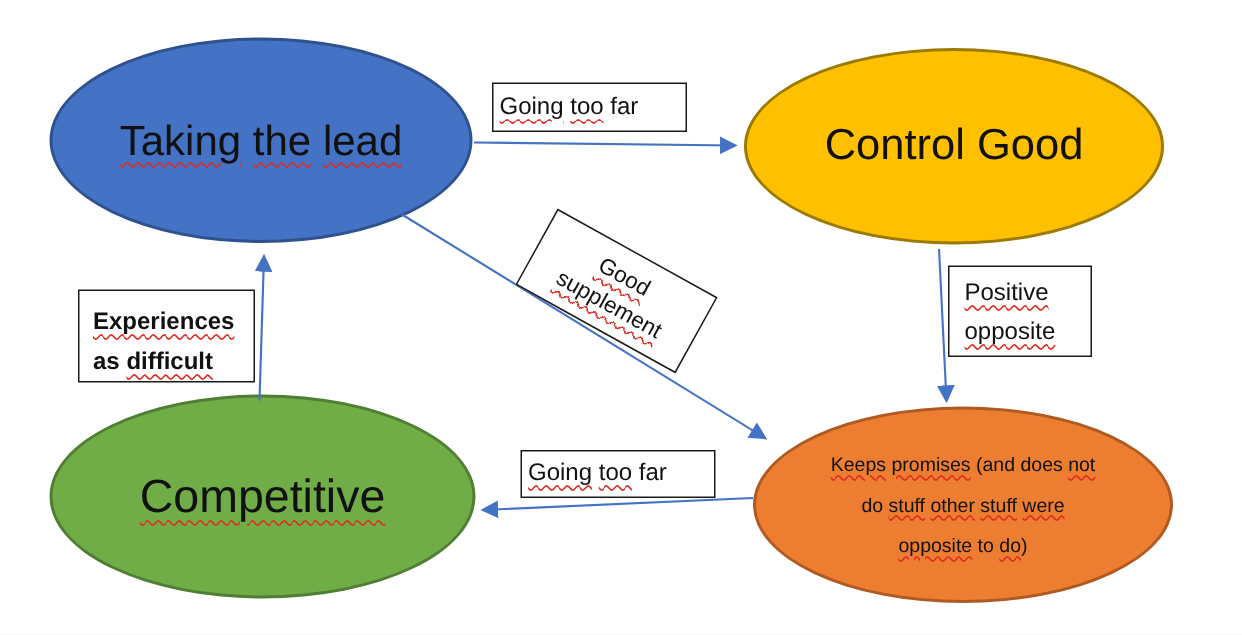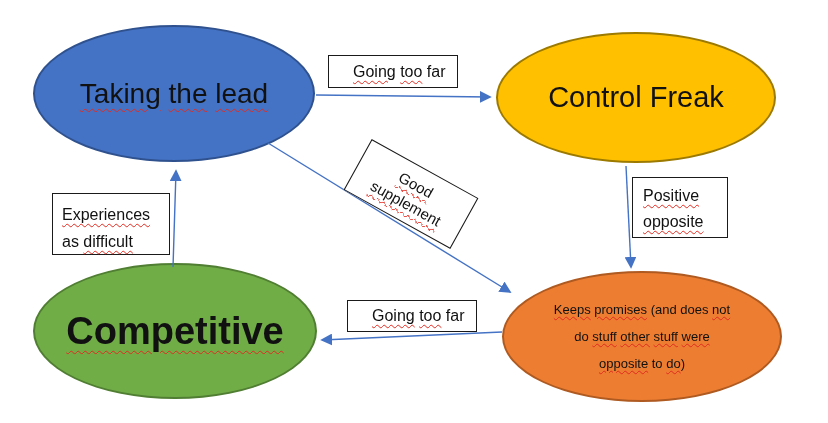--- a/index.html
+++ b/index.html
@@ -19,34 +19,34 @@
   .node{
     position:absolute; border-radius:50%;
     display:flex; flex-direction:column; justify-content:center; align-items:center;
     box-sizing:border-box; text-align:center;
   }
   .node-blue  {left:33px;  top:25px;  width:282px; height:137px;
     background:var(--node-blue-fill);  border:2px solid var(--node-blue-border);  font-size:28px;}
   .node-gold  {left:496px; top:32px;  width:280px; height:131px;
     background:var(--node-gold-fill);  border:2px solid var(--node-gold-border);  font-size:29px;}
   .node-green {left:33px;  top:263px; width:284px; height:136px;
-    background:var(--node-green-fill); border:2px solid var(--node-green-border); font-size:38px;font-weight:bold;}
+    background:var(--node-green-fill); border:2px solid var(--node-green-border); font-size:31px;}
   .node-orange{left:502px; top:271px; width:280px; height:131px;
     background:var(--node-orange-fill);border:2px solid var(--node-orange-border);font-size:13px; line-height:27px;}
   .arrows{position:absolute; left:0; top:0; z-index:2; pointer-events:none;}
   .arrow-line{stroke:var(--arrow); fill:none; stroke-width:1.4;}
   .ah{fill:var(--arrow);}
   .label{
     position:absolute; z-index:3; background:var(--background);
     border:1px solid var(--label-border); box-sizing:border-box; font-size:16px;
   }
-  .label-flex{display:flex; align-items:center; padding-left:24px;}
+  .label-flex{display:flex; align-items:center; padding-left:4px;}
   .lbl-gtf-top   {left:328px; top:55px;  width:130px; height:33px;}
   .lbl-pos-opp   {left:632px; top:177px; width:96px;  height:61px; padding:5px 0 16px 10px; line-height:26px;}
-  .lbl-exp-diff  {left:52px;  top:193px; width:118px; height:62px; padding:7px 0 0 9px;  line-height:27px;}
+  .lbl-exp-diff  {left:52px;  top:193px; width:118px; height:62px; padding:7px 0 0 9px;  line-height:27px;font-weight:bold;}
   .lbl-gtf-bottom{left:347px; top:300px; width:130px; height:32px;}
   .lbl-good-supp {
     left:350px; top:165px; width:122px; height:58px; transform:rotate(29deg);
     display:flex; flex-direction:column; justify-content:center; align-items:center;
     text-align:center; font-size:15px; line-height:21px;
   }
   .sq{
     text-decoration-line:underline; text-decoration-style:wavy;
     text-decoration-color:var(--squiggle); text-decoration-thickness:1px;
     text-underline-offset:.17em;
@@ -55,21 +55,21 @@
 </head>
 <body>
 
 <div class="canvas">
 
   <div class="node node-blue">
       <div class="tl-line"><span class="sq">Taking</span><span> </span><span class="sq">the</span><span> </span><span class="sq">lead</span></div>
     </div>
 
   <div class="node node-gold">
-      <div class="tl-line"><span>Control Freak</span></div>
+      <div class="tl-line"><span>Control Good</span></div>
     </div>
 
   <div class="node node-green">
       <div class="tl-line"><span class="sq">Competitive</span></div>
     </div>
 
   <div class="node node-orange">
       <div class="tl-line"><span class="sq">Keeps</span><span> </span><span class="sq">promises</span><span> (and does </span><span class="sq">not</span></div>
       <div class="tl-line"><span>do </span><span class="sq">stuff</span><span> </span><span class="sq">other</span><span> </span><span class="sq">stuff</span><span> </span><span class="sq">were</span></div>
       <div class="tl-line"><span class="sq">opposite</span><span> to </span><span class="sq">do</span><span>)</span></div>

